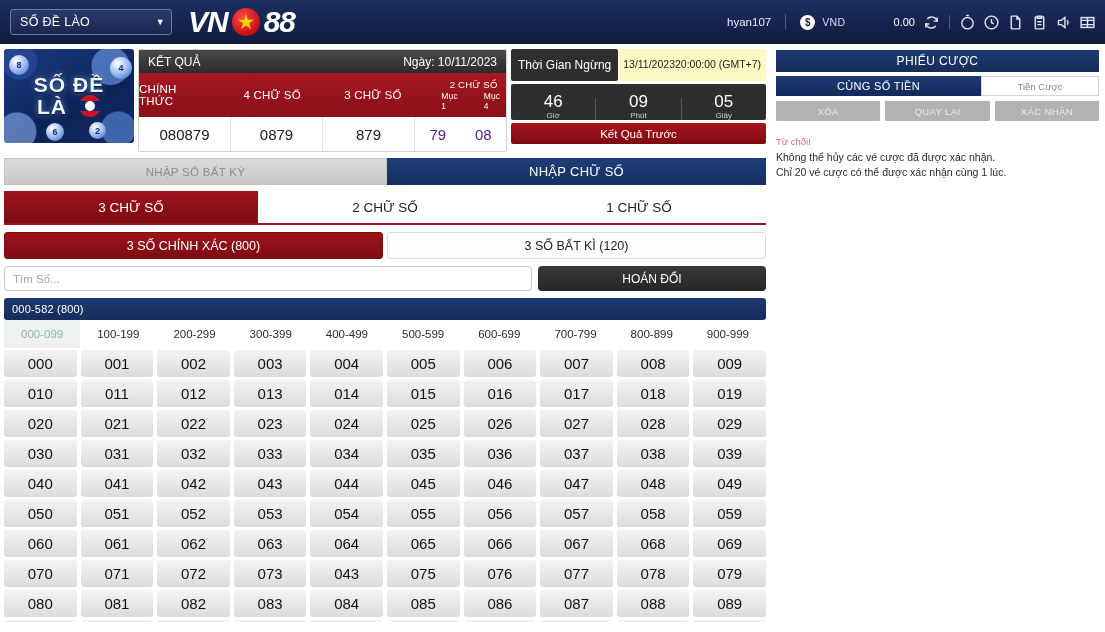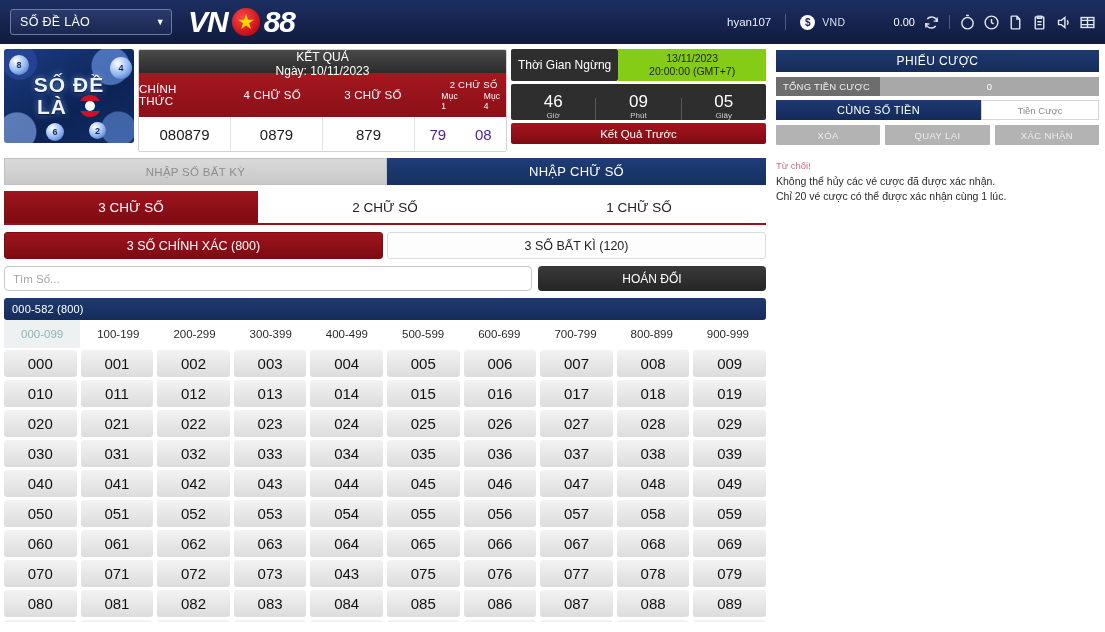--- a/index.html
+++ b/index.html
@@ -97,21 +97,21 @@
   .laoflag:after{
     content:"";position:absolute;left:50%;top:50%;
     width:10px;height:10px;background:#fff;border-radius:50%;
     transform:translate(-50%,-50%);
   }
 
   .res-table{ flex:1; border:1px solid #d3d3d3; border-radius:2px; overflow:hidden; }
   .res-head{
     height:23px; background:linear-gradient(180deg,#4a4a4a,#2b2b2b);
     display:flex;align-items:center;justify-content:space-between;
-    padding:0 9px; color:#fff; font-size:12px;flex-direction:column;
+    padding:0 9px; color:#fff; font-size:12px;
   }
   .res-cols{
     height:44px; background:linear-gradient(180deg,#a41821,#8c0f17);
     display:flex; color:#fff;gap:36px;
   }
   .res-cols > div{
     flex:1; display:flex; align-items:center; justify-content:center;
     font-size:11.5px; letter-spacing:.2px;
   }
   .twodig{ flex-direction:column; gap:1px; }
@@ -129,22 +129,22 @@
 
   
   .cd{ width:255px; display:flex; flex-direction:column; gap:3px; }
   .cd-top{ display:flex; height:32px; }
   .cd-lbl{
     background:#2e2e2e;color:#fff;font-size:12px;
     display:flex;align-items:center;justify-content:center;padding:0 7px;
     border-radius:2px;
   }
   .cd-date{
-    flex:1;background:#84cc16;color:#222;font-size:10.5px;
-    display:flex;flex-direction:column;align-items:center;justify-content:center;
+    flex:1;background:#fef9c3;color:#222;font-size:10.5px;
+    display:flex;flex-direction:row;align-items:center;justify-content:center;
     line-height:1.25;
   }
   .cd-nums{
     height:36px;background:#2e2e2e;border-radius:2px;
     display:flex;align-items:flex-end;color:#fff;
   }
   .cd-nums > div{
     flex:1;display:flex;flex-direction:column;align-items:center;justify-content:center;
     line-height:1;
   }
@@ -546,24 +546,20 @@
         <div class="cell">095</div>
         <div class="cell">096</div>
         <div class="cell">097</div>
         <div class="cell">098</div>
         <div class="cell">099</div>
       </div>
   </div>
 
   <div class="side">
     <div class="s-title">PHIẾU CƯỢC</div>
-    <div class="s-total">
-      <div class="lb">TỔNG TIỀN CƯỢC</div>
-      <div class="vl">0</div>
-    </div>
     <div class="s-mode">
       <div class="m1">CÙNG SỐ TIỀN</div>
       <div class="m2">Tiền Cược</div>
     </div>
     <div class="s-acts">
       <div>XÓA</div>
       <div>QUAY LẠI</div>
       <div>XÁC NHẬN</div>
     </div>
     <div class="s-note">

